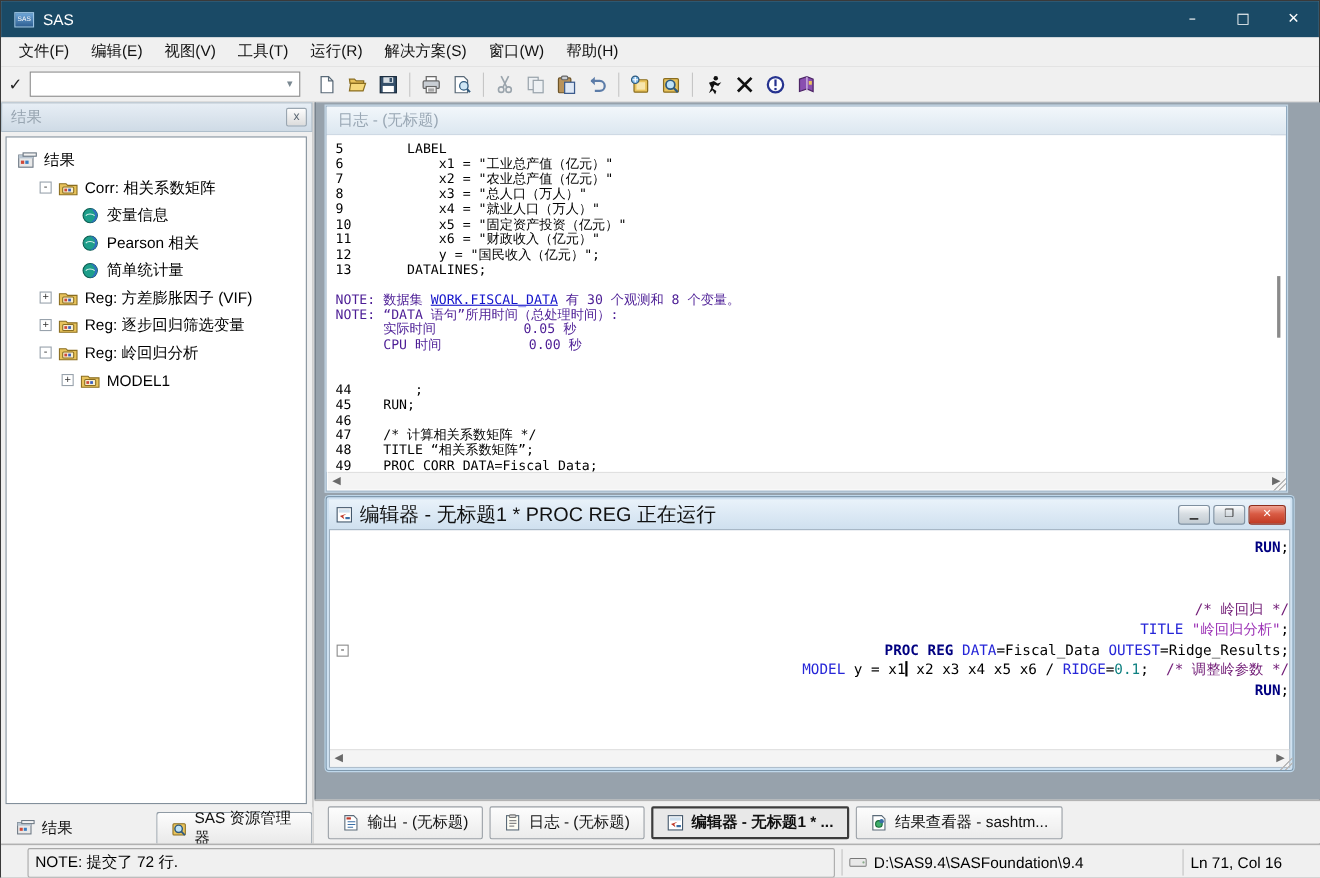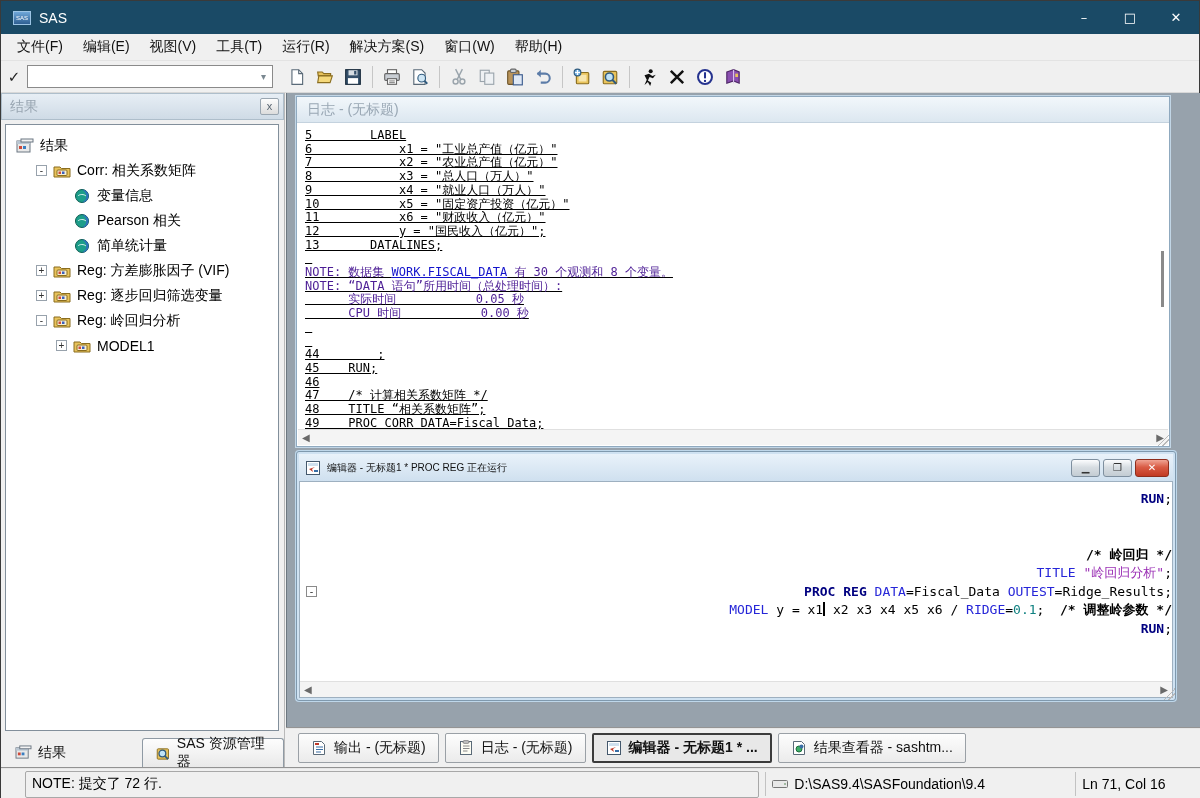--- a/index.html
+++ b/index.html
@@ -67,58 +67,58 @@
     background:#97a2ac; border-left:1px solid #6c7780; }
 
   
   #log-win { position:absolute; left:9px; top:3px; width:874px; height:351px;
     background:#fff; border:1px solid #8fa9bf; box-shadow:0 0 0 1px #c2d6e6; }
   #log-title { height:26px; background:linear-gradient(#f2f7fb,#dce7f0);
     border-bottom:1px solid #c4d2de; display:flex; align-items:center; padding-left:10px; }
   #log-title .t { color:#99a7b4; font-size:14px; }
   #log-body { position:absolute; left:0; top:26px; right:14px; bottom:17px; background:#fff;
     overflow:hidden; padding:6px 0 0 8px;
-    font-family:"DejaVu Sans Mono","Liberation Mono",monospace; font-size:12px;text-decoration:underline; }
+    font-family:"DejaVu Sans Mono","Liberation Mono",monospace; font-size:12px; }
   .log-line { white-space:pre; line-height:13.7px; }
   #log-vscroll { position:absolute; right:4px; top:26px; bottom:20px; width:6px; }
   #log-vthumb { position:absolute; left:2px; top:128px; width:3px; height:56px; background:#8a8a8a; }
   .hscroll { position:absolute; left:1px; right:1px; bottom:1px; height:16px; background:#f4f4f4;
     border-top:1px solid #e0e0e0; display:flex; align-items:center; justify-content:space-between;
     padding:0 4px; }
   .hscroll .arr { color:#6a6a6a; font-size:10px; }
   .grip { position:absolute; right:0; bottom:0; width:12px; height:12px;
     background:
       linear-gradient(135deg, transparent 50%, #b9b9b9 50%, #b9b9b9 58%, transparent 58%,
       transparent 70%, #b9b9b9 70%, #b9b9b9 78%, transparent 78%); }
 
   
   #ed-win { position:absolute; left:9px; top:358px; width:880px; height:250px;
     background:#cfe2f2; border:1px solid #7f99ae; border-radius:3px; padding:2px;
     box-shadow:0 0 0 1px #bed7ea; }
   #ed-title { height:27px; display:flex; align-items:center; padding:0 4px 0 6px;
     background:linear-gradient(#e9f2fa,#cfe0ef); }
-  #ed-title .t { color:#111; font-size:10px; margin-left:6px; flex:1; white-space:nowrap;
+  #ed-title .t { color:#111; font-size:18px; margin-left:6px; flex:1; white-space:nowrap;
     overflow:hidden; }
   .aero-btn { width:29px; height:18px; border:1px solid #7e8f9f; border-radius:3px;
     background:linear-gradient(#fcfdfe,#d7dde2 45%,#c3ccd3); margin-left:3px;
     display:flex; align-items:center; justify-content:center; font-size:10px; color:#333;
     line-height:1; }
   .aero-btn.close { background:linear-gradient(#f0a494,#d95b44 45%,#c13a23);
     border-color:#8e2d1c; color:#fff; font-weight:bold; width:34px; }
   #ed-body { position:absolute; left:2px; top:29px; right:2px; bottom:2px; background:#fff;
     border:1px solid #9eb0c0; overflow:hidden; padding:8px 0 0 6px;
     font-family:"DejaVu Sans Mono","Liberation Mono",monospace; font-size:13px; }
   .ed-line { white-space:pre; line-height:18.5px; display:flex;justify-content:space-between; }
   .ed-gutter { width:16px; flex:none; display:flex; align-items:center; }
   .fold-box { width:11px; height:11px; border:1px solid #8a8a8a; font-size:10px; line-height:9px;
     text-align:center; color:#333; background:#fff; }
   .tk-kwb { color:#000080; font-weight:bold; }
   .tk-kw  { color:#2626d8; }
   .tk-str { color:#9b30b5; }
-  .tk-com { color:#000000;font-weight:bold; }
+  .tk-com { color:#701a75; }
   .tk-num { color:#0e8080; }
   .tk-pl  { color:#000; }
   .tk-log { color:#000; }
   .tk-note{ color:#4c1d95; }
   .tk-notelink { color:#1414cc; text-decoration:underline; }
   .caret { display:inline-block; width:2px; height:14px; background:#000;
     vertical-align:-2px; }
 
   
   #window-bar { position:absolute; left:285px; top:726px; width:915px; height:40px;

